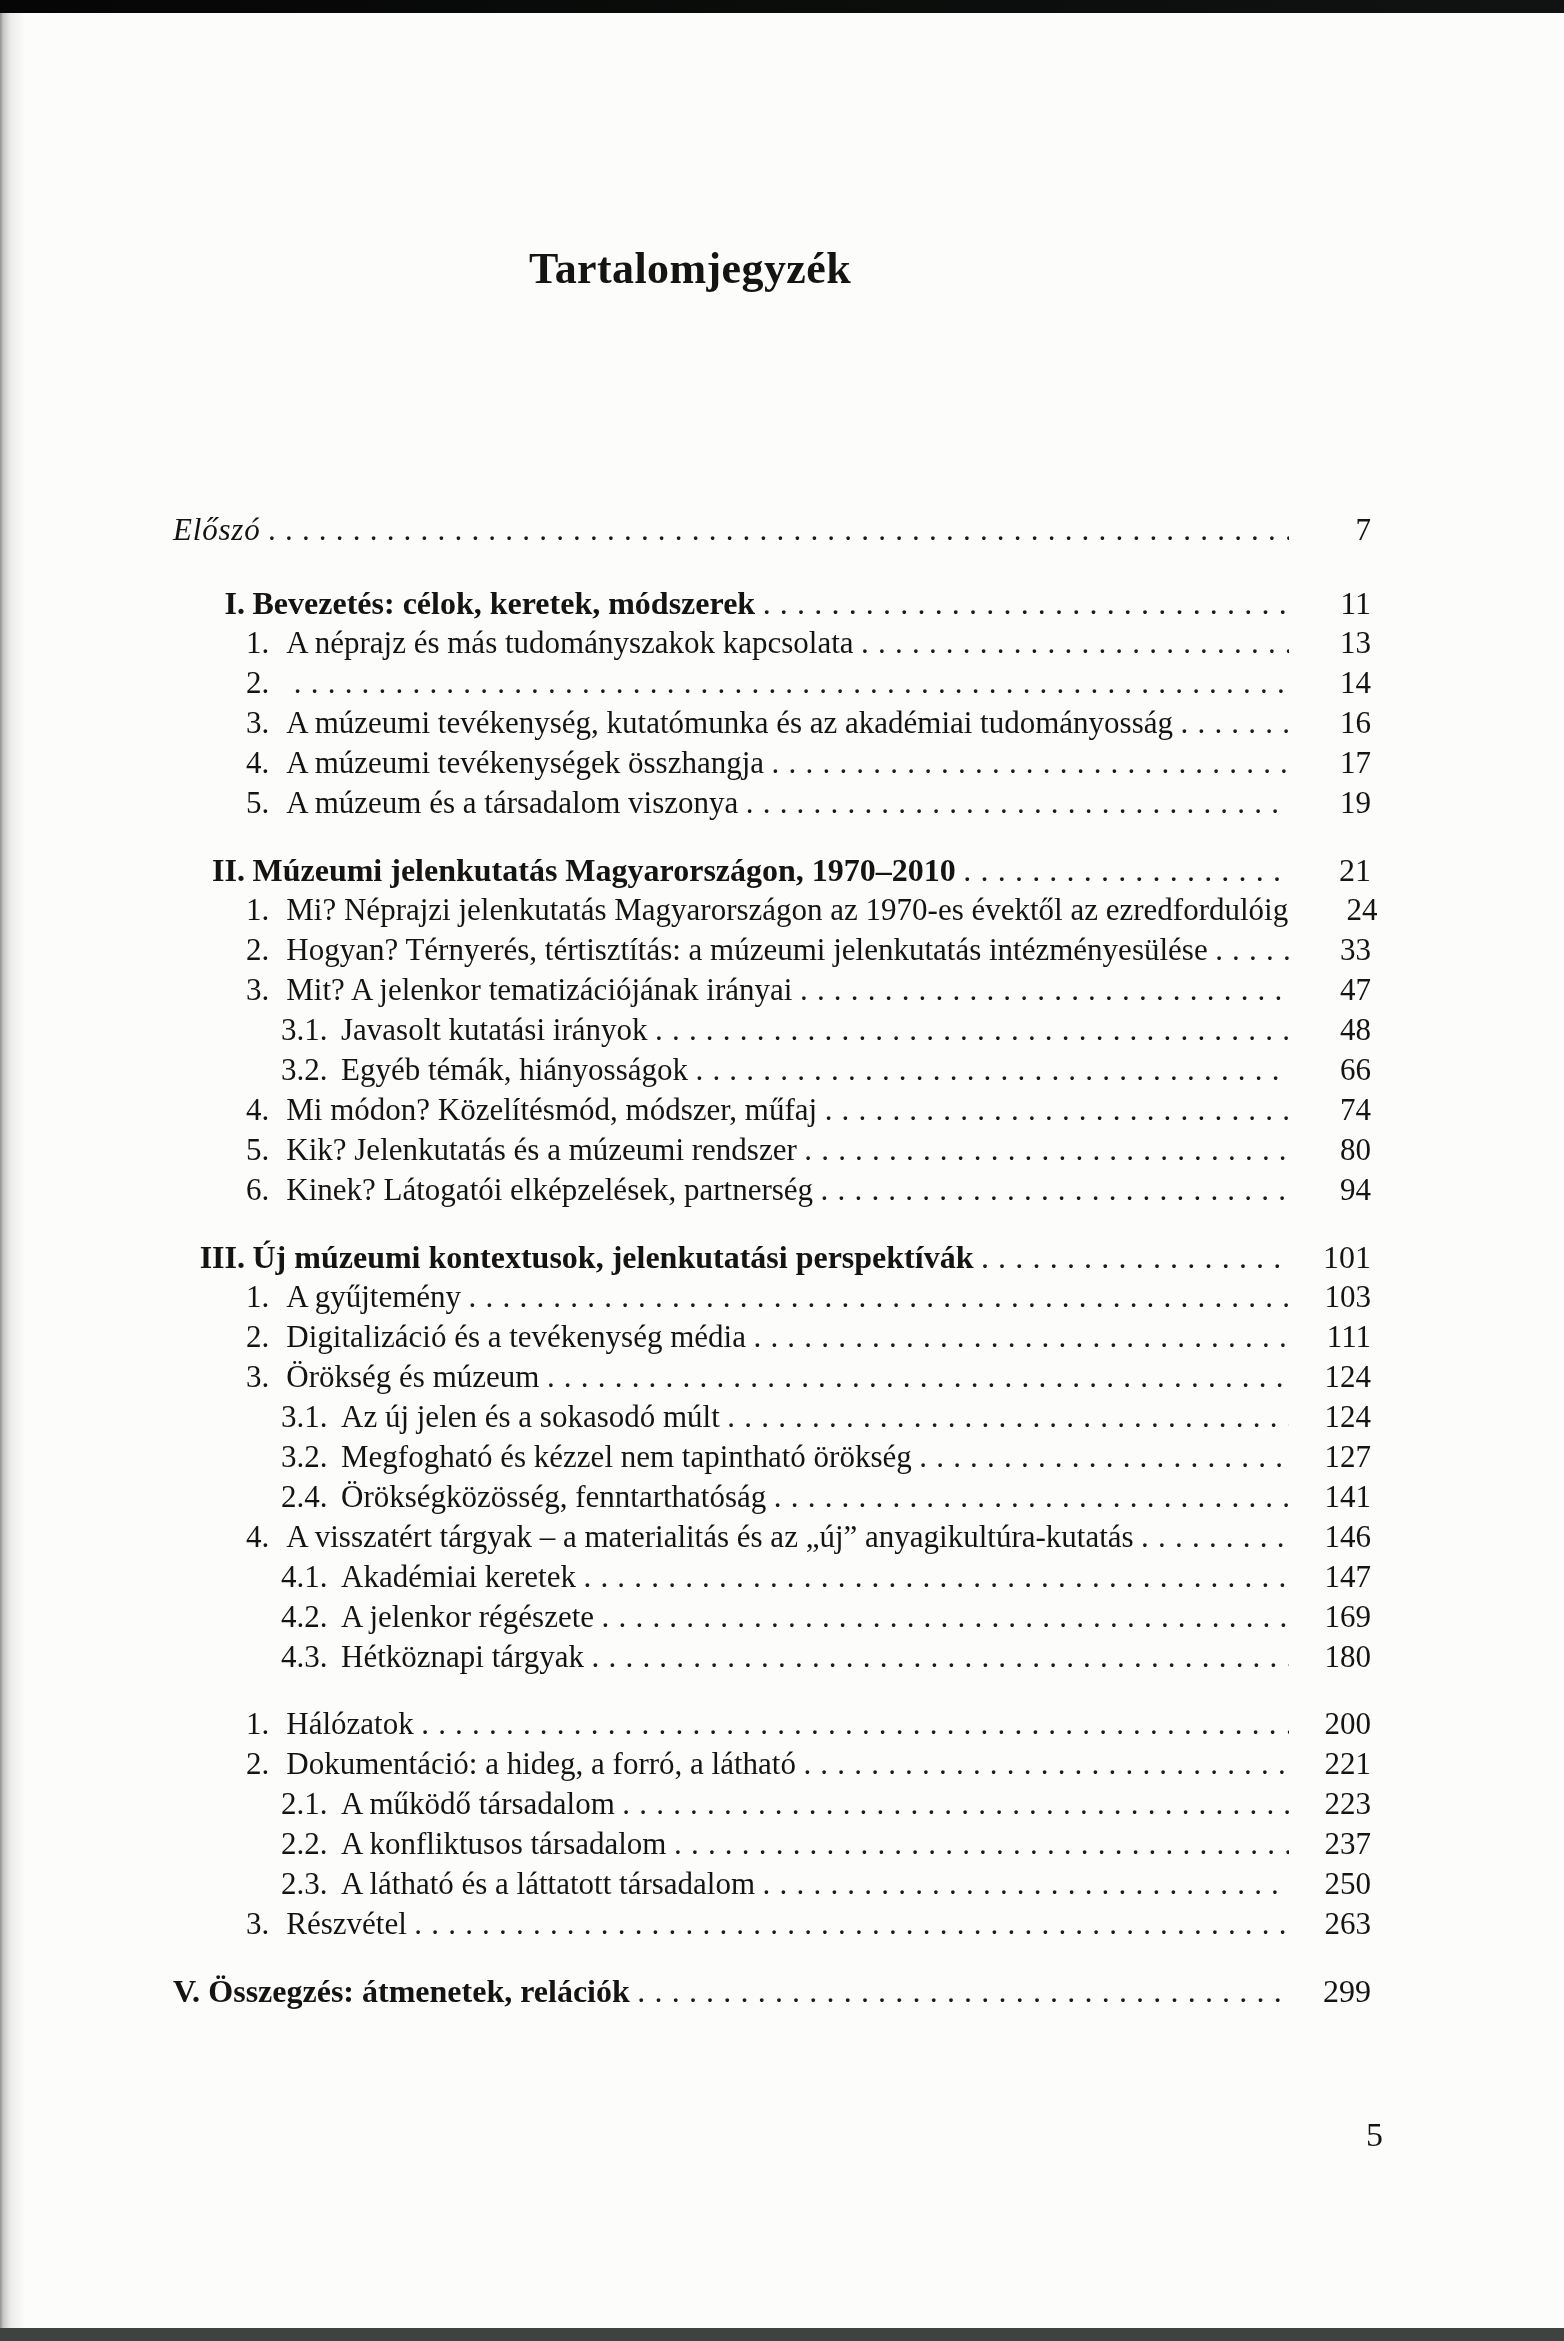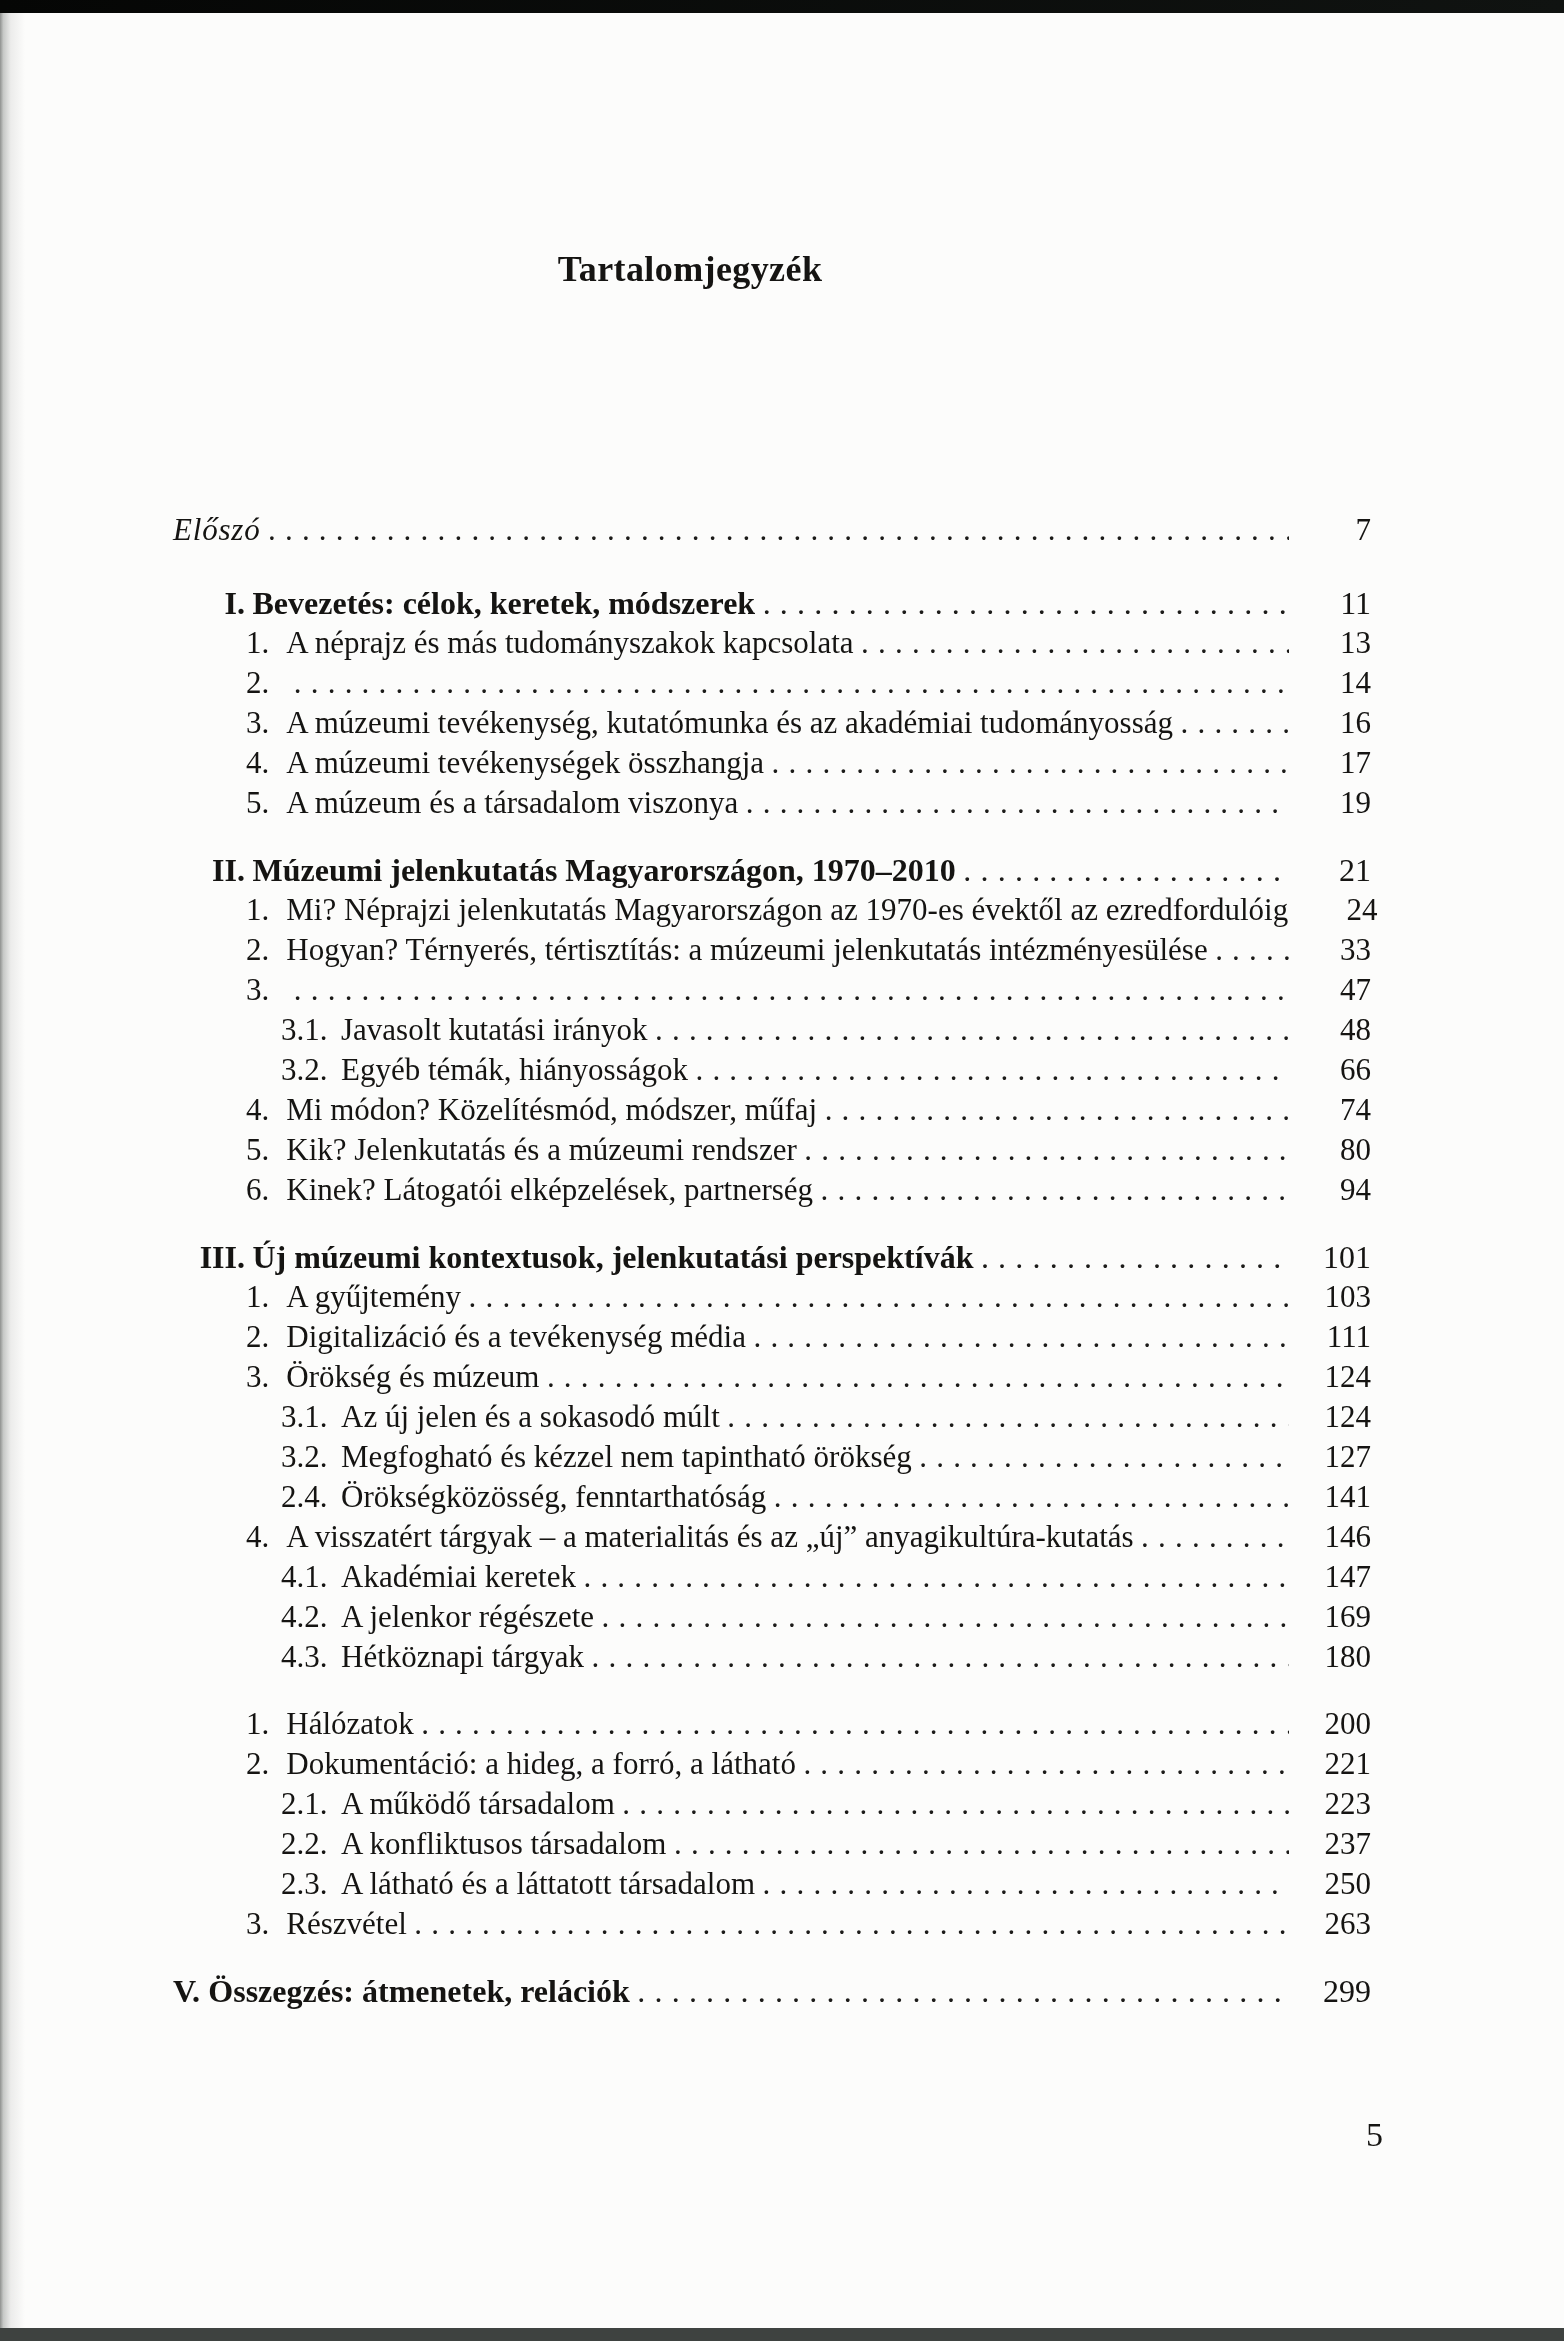--- a/index.html
+++ b/index.html
@@ -33,21 +33,21 @@
     top: 13.3px; bottom: 14px; left: 0;
     width: 25px;
     background: linear-gradient(to right, #8f918f 0px, #c6c8c6 3.3px, #ececeb 10.8px, #fcfcfb 25px);
   }
   .doc-title {
     position: absolute;
     top: 240px;
     left: 0;
     width: 1380px;
     text-align: center;
-    font-size: 36px;
+    font-size: 44px;
     line-height: 58px;
     font-weight: bold;
     letter-spacing: 0.4px;
   }
   .toc {
     position: absolute;
     top: 510px;
     left: 173px;
     width: 1198px; 
     font-size: 31px;
@@ -180,20 +180,21 @@
             <span class="pg">24</span>
           </div>
           <div class="row item-row">
             <span class="inum">2.</span>
             <span class="label">Hogyan? Térnyerés, tértisztítás: a múzeumi jelenkutatás intézményesülése</span>
             <span class="leader"></span>
             <span class="pg">33</span>
           </div>
           <div class="row item-row">
             <span class="inum">3.</span>
+            <span class="label">Mit? A jelenkor tematizációjának irányai</span>
             <span class="leader"></span>
             <span class="pg">47</span>
           </div>
           <div class="row sub-row">
             <span class="inum">3.1.</span>
             <span class="label">Javasolt kutatási irányok</span>
             <span class="leader"></span>
             <span class="pg">48</span>
           </div>
           <div class="row sub-row">

